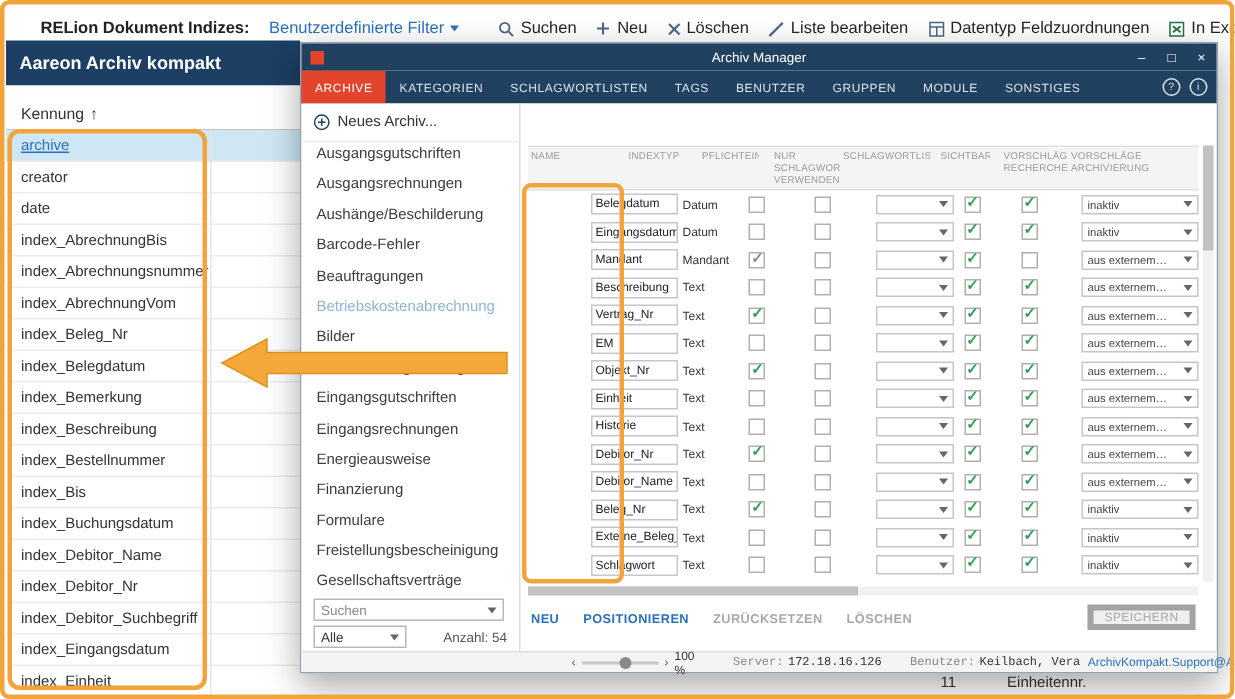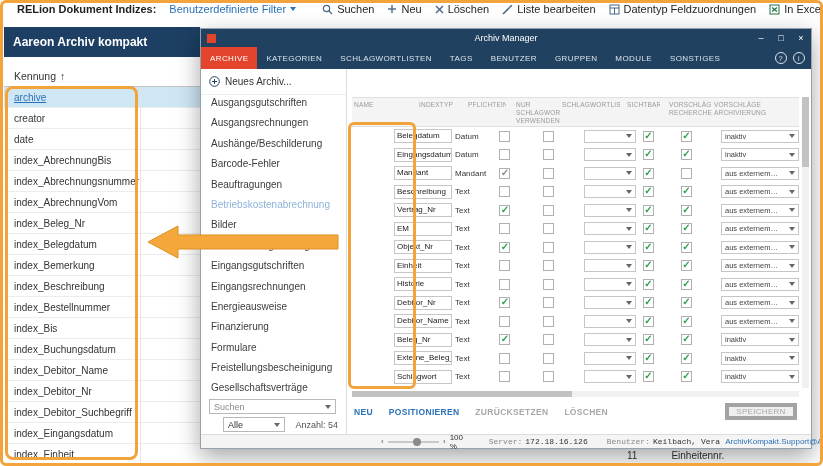--- a/index.html
+++ b/index.html
@@ -1,21 +1,21 @@
 <!DOCTYPE html>
 <html><head>
 <meta charset="utf-8">
 <style>
   *{margin:0;padding:0;box-sizing:border-box;}
   html,body{width:823px;height:466px;}
   body{font-family:"Liberation Sans",sans-serif;background:#fff;overflow:hidden;}
   .screen{position:relative;width:823px;height:466px;background:#fff;overflow:hidden;}
 
   
-  .toolbar{position:absolute;left:4px;top:3px;right:4px;height:22px;display:flex;align-items:flex-start;gap:13px;font-size:11px;color:#222;padding:0 13px;background:#fff;}
+  .toolbar{position:absolute;left:4px;top:3px;right:4px;height:22px;display:flex;align-items:flex-end;gap:13px;font-size:11px;color:#222;padding:0 23px;background:#fff;}
   .t-title{font-weight:bold;white-space:nowrap;}
   .t-filter{color:#2b71b8;display:flex;align-items:center;gap:4px;cursor:pointer;white-space:nowrap;}
   .vdiv{width:1px;height:14px;background:#c9c9c9;}
   .t-btn{display:flex;align-items:center;gap:4px;background:none;border:none;font-family:inherit;font-size:11px;color:#252525;white-space:nowrap;cursor:pointer;padding:0;}
   .caret{width:0;height:0;border-left:3px solid transparent;border-right:3px solid transparent;border-top:4px solid #666;display:inline-block;}
   .caret.blue{border-top-color:#2b71b8;}
 
   
   .lp-header{position:absolute;left:4px;top:27px;width:196px;height:30px;background:#1c3f63;color:#fff;font-weight:bold;font-size:12px;line-height:30px;padding-left:9px;white-space:nowrap;}
   .kennung{position:absolute;left:4px;top:57px;width:196px;bottom:3px;background:#fff;font-size:10px;overflow:hidden;}
@@ -41,21 +41,21 @@
   .circ{width:12px;height:12px;border:1px solid #dbe3ec;border-radius:50%;font-size:7px;display:flex;align-items:center;justify-content:center;margin:auto 6px auto 0;color:#dbe3ec;cursor:pointer;flex:none;}
 
   .d-body{position:absolute;top:40px;left:0;right:0;bottom:0;background:#fff;}
   .d-left{position:absolute;left:0;top:0;width:146px;bottom:14px;border-right:1px solid #ddd;}
   .new-archive{height:26px;display:flex;align-items:center;gap:5px;padding-left:8px;font-size:10px;color:#333;border-bottom:1px solid #eee;cursor:pointer;white-space:nowrap;}
   .archive-list{position:absolute;top:24px;left:0;right:0;height:306px;overflow:hidden;}
   .a-item{height:20.4px;line-height:20.4px;padding-left:10px;font-size:10px;color:#3c3c3c;white-space:nowrap;overflow:hidden;cursor:pointer;}
   .a-item.sel{color:#8fb3d9;}
   .d-search{position:absolute;left:8px;right:10px;bottom:20px;height:15px;border:1px solid #b8b8b8;font-size:9px;color:#8a8a8a;display:flex;align-items:center;justify-content:space-between;padding:0 4px;background:#fff;}
   .d-filterrow{position:absolute;left:8px;right:8px;bottom:2px;height:15px;display:flex;justify-content:space-between;align-items:center;}
-  .d-select{width:62px;height:15px;border:1px solid #b8b8b8;font-size:9px;color:#333;display:flex;align-items:center;justify-content:space-between;padding:0 4px;background:#fff;cursor:pointer;margin-left:14px;}
+  .d-select{width:62px;height:15px;border:1px solid #b8b8b8;font-size:9px;color:#333;display:flex;align-items:center;justify-content:space-between;padding:0 4px;background:#fff;cursor:pointer;}
   .d-count{font-size:9px;color:#555;white-space:nowrap;}
 
   .d-right{position:absolute;left:147px;right:0;top:0;bottom:14px;}
   .d-tabs{display:flex;gap:17px;padding:7px 0 0 10px;font-size:8px;letter-spacing:.3px;color:#777;height:24px;align-items:center;}
   .d-tab{white-space:nowrap;cursor:pointer;}
   .d-tab.active{color:#333;font-weight:bold;}
   .annotated{border:2.5px solid #F2A33C;border-radius:4px;padding:3px 6px;margin:-3px -6px;}
 
   .d-table{position:absolute;left:4px;top:28px;right:12px;}
   .d-thead{display:flex;background:#f4f4f4;border-top:1px solid #e0e0e0;border-bottom:1px solid #e0e0e0;height:30px;}

